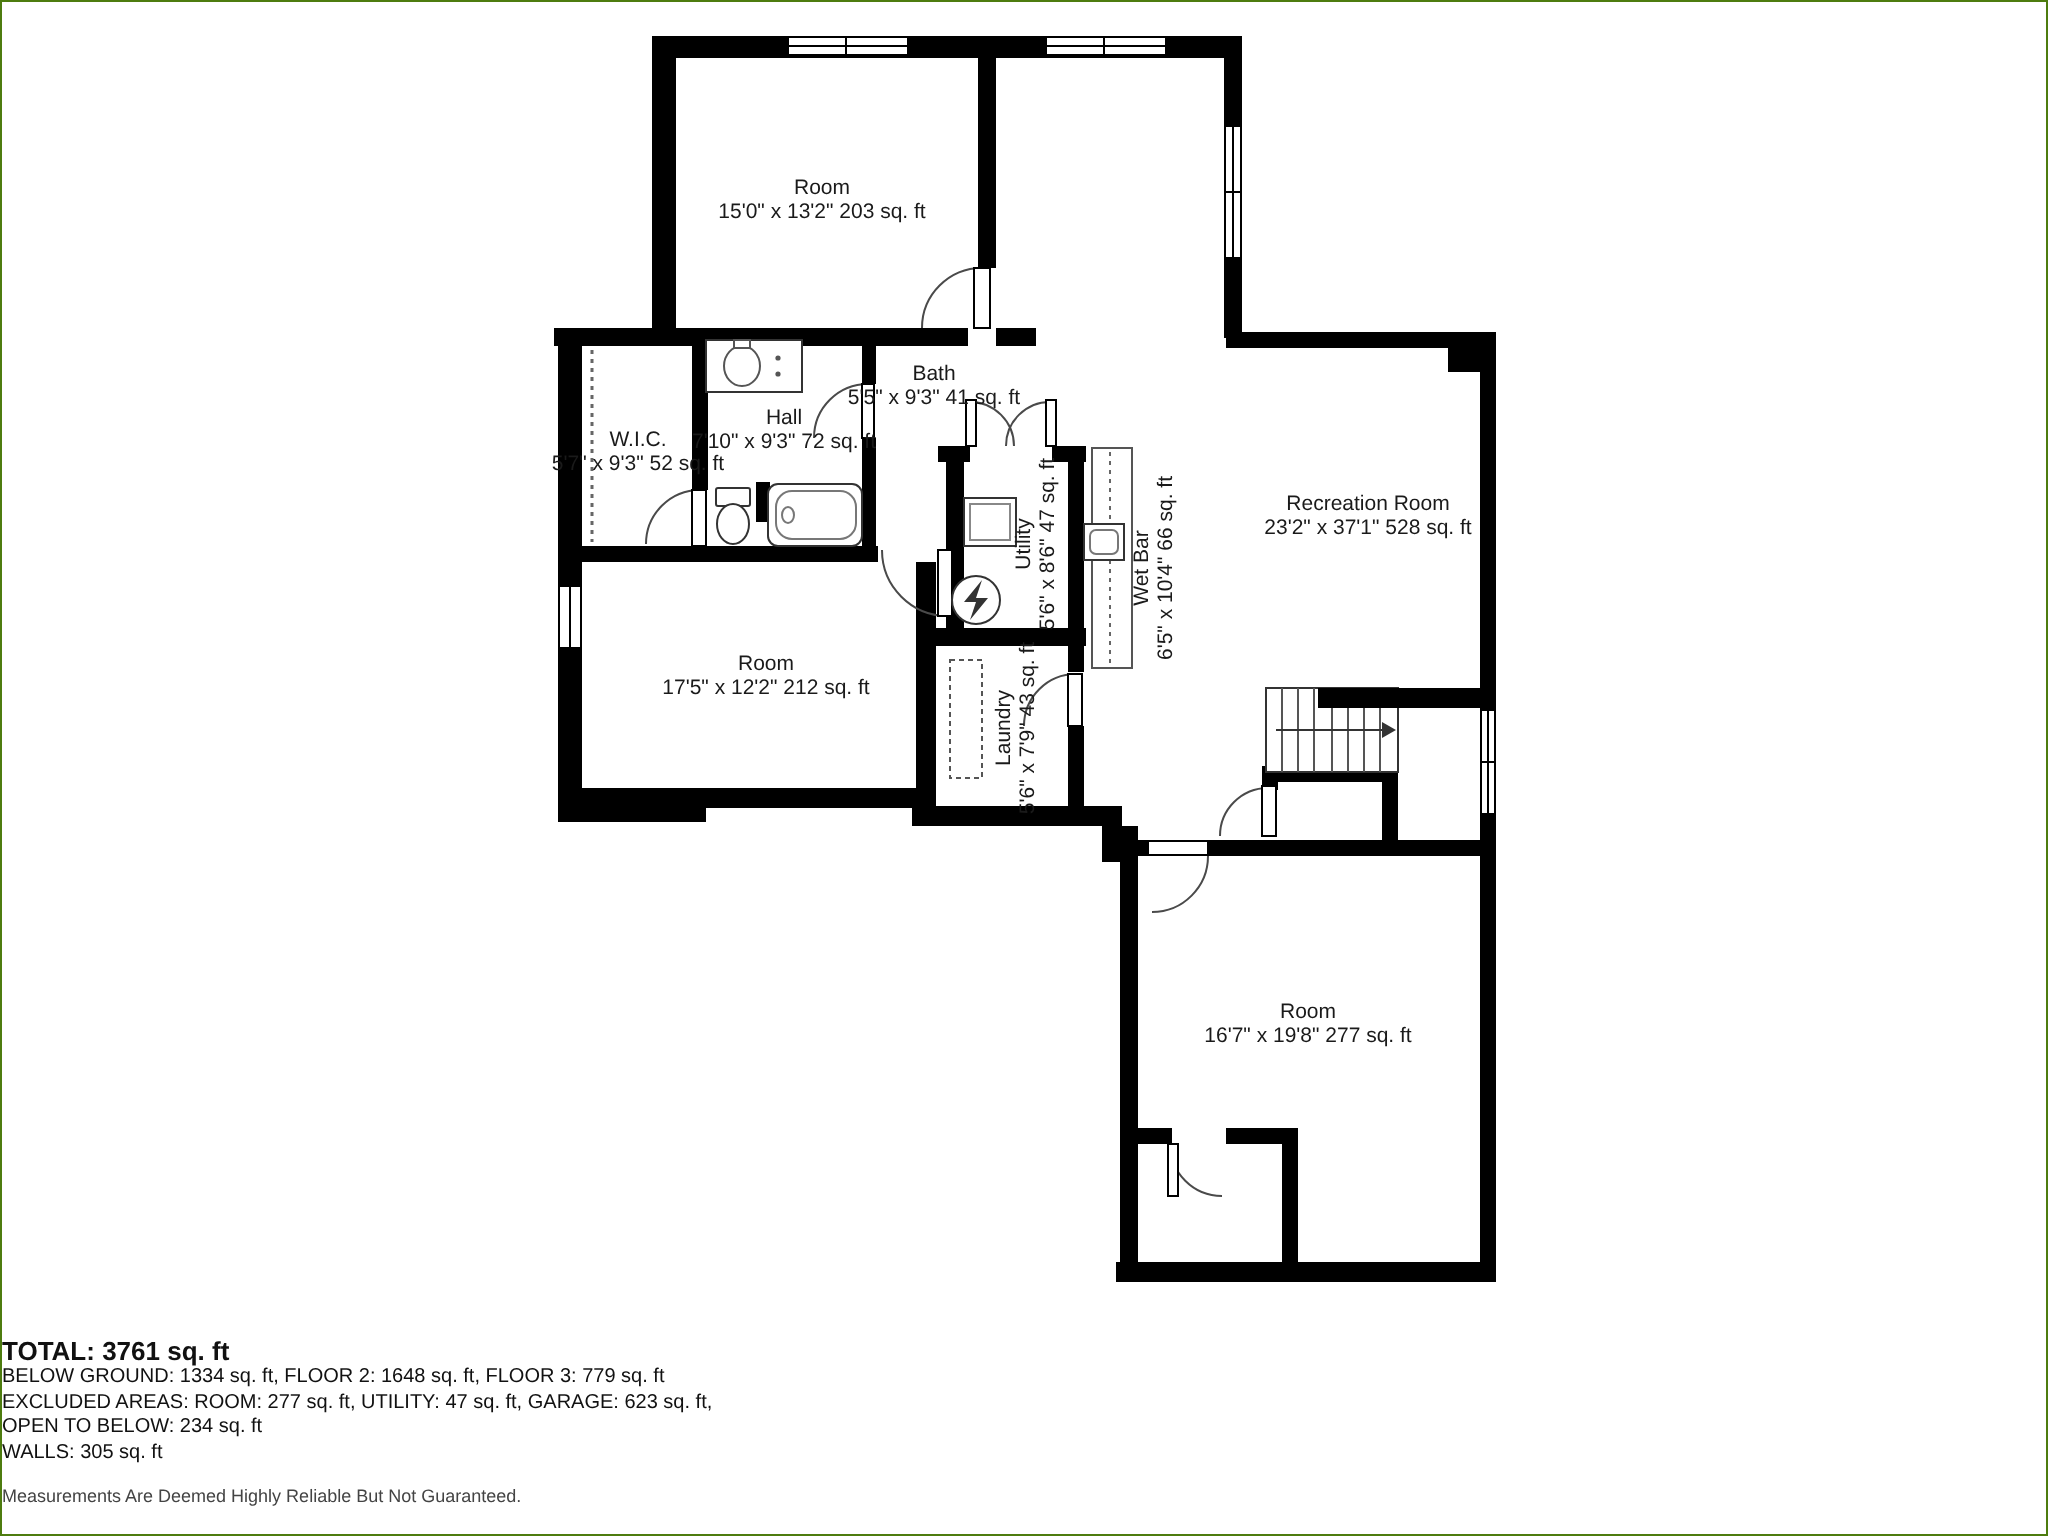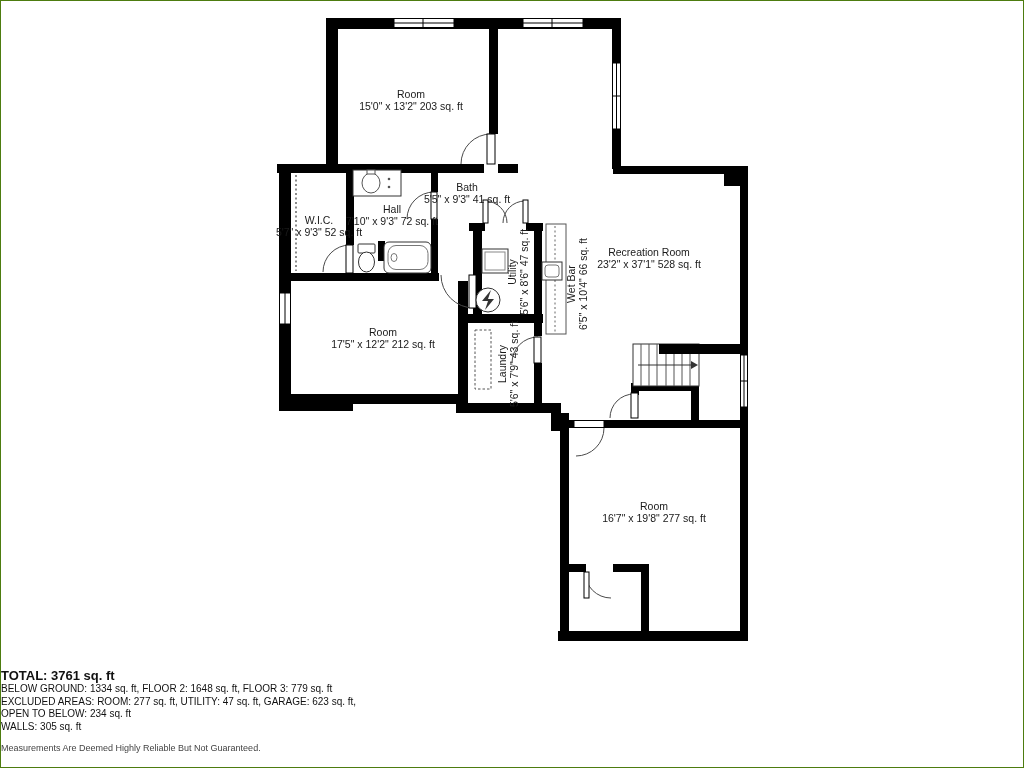--- a/index.html
+++ b/index.html
@@ -223,21 +223,21 @@
   <div class="room-label" style="left:391px;top:214px;">
     <span class="rname">Hall</span>
     <span class="rdims">7'10" x 9'3" 72 sq. ft</span>
   </div>
 
   <div class="room-label" style="left:318px;top:225px;">
     <span class="rname">W.I.C.</span>
     <span class="rdims">5'7" x 9'3" 52 sq. ft</span>
   </div>
 
-  <div class="room-label" style="left:648px;top:257px;">
+  <div class="room-label" style="left:683px;top:257px;">
     <span class="rname">Recreation Room</span>
     <span class="rdims">23'2" x 37'1" 528 sq. ft</span>
   </div>
 
   <div class="room-label vertical" style="left:517px;top:271px;">
     <span class="rname">Utility</span>
     <span class="rdims">5'6" x 8'6" 47 sq. ft</span>
   </div>
 
   <div class="room-label vertical" style="left:576px;top:283px;">

